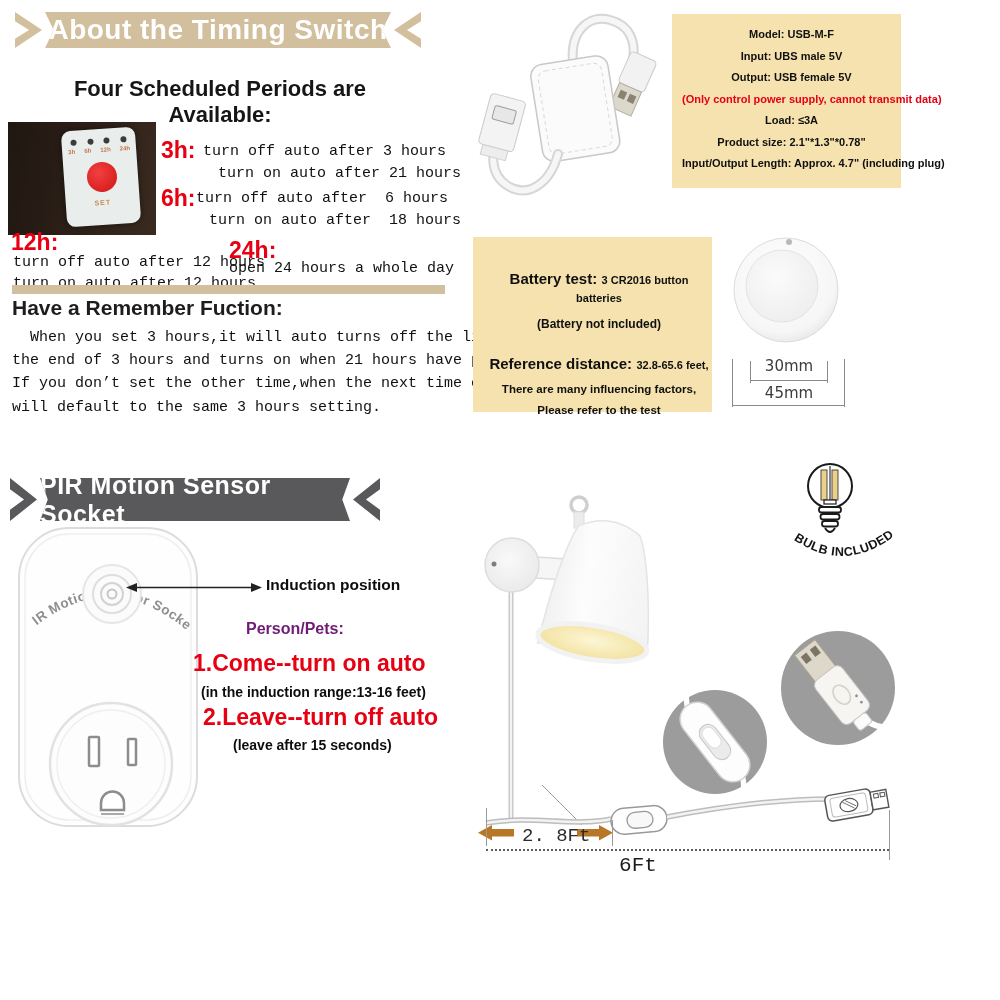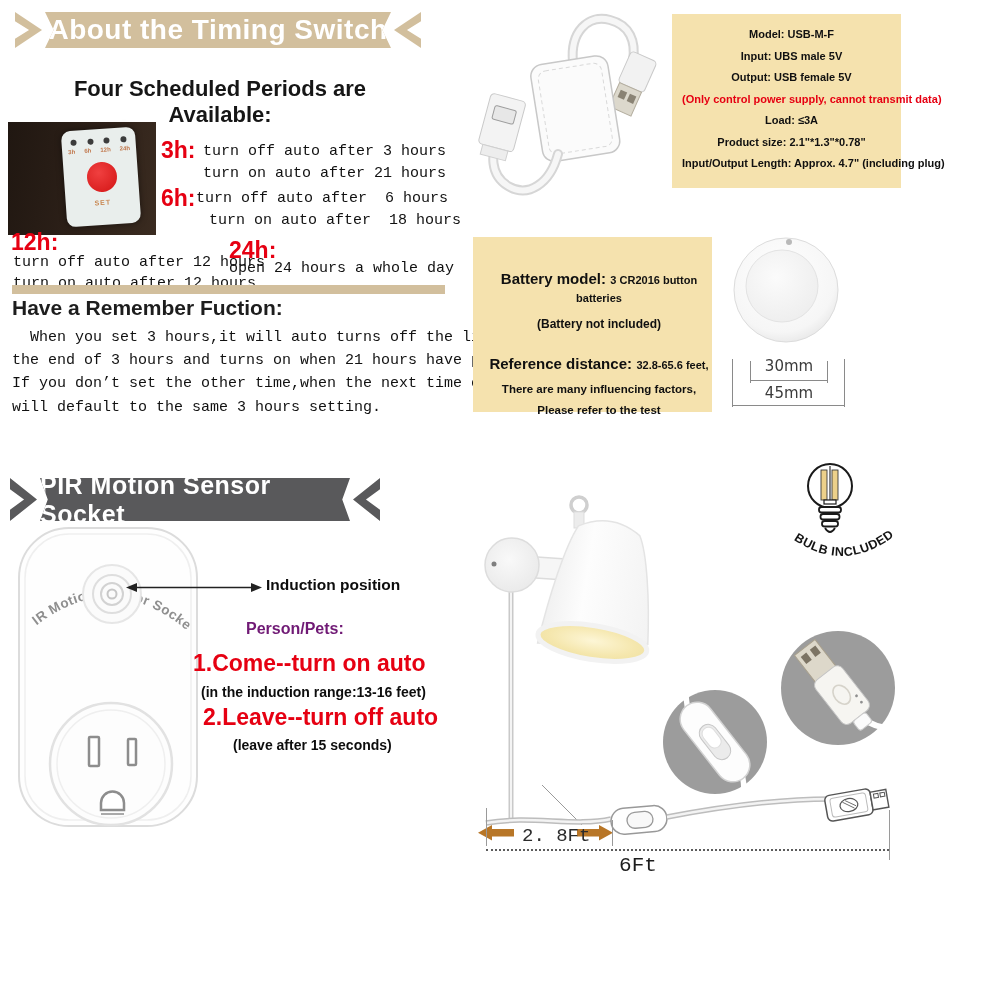--- a/index.html
+++ b/index.html
@@ -89,21 +89,21 @@
         <span class="led-lab">24h</span>
       </div>
       <div class="abs set-btn" style="left:23px;top:33px;"></div>
       <div class="abs set-txt" style="left:0;top:70px;width:74px;">SET</div>
     </div>
   </div>
 
   <div class="abs p-label" style="left:161px;top:137px;">3h:</div>
   <div class="abs" style="left:203px;top:141px;">
     <div class="mono p-line">turn off auto after 3 hours</div>
-    <div class="mono p-line" style="">turn on auto after 21 hours</div>
+    <div class="mono p-line" style="margin-left:15px;">turn on auto after 21 hours</div>
   </div>
 
   <div class="abs p-label" style="left:161px;top:185px;">6h:</div>
   <div class="abs" style="left:196px;top:188px;">
     <div class="mono p-line">turn off auto after  6 hours</div>
     <div class="mono p-line" style="margin-left:13px;">turn on auto after  18 hours</div>
   </div>
 
   <div class="abs p-label" style="left:11px;top:229px;">12h:</div>
   <div class="abs" style="left:13px;top:252px;">
@@ -156,21 +156,21 @@
     <div class="spec-line">Input: UBS male 5V</div>
     <div class="spec-line">Output: USB female 5V</div>
     <div class="spec-line red">(Only control power supply, cannot transmit data)</div>
     <div class="spec-line">Load: ≤3A</div>
     <div class="spec-line">Product size: 2.1"*1.3"*0.78"</div>
     <div class="spec-line">Input/Output Length: Approx. 4.7" (including plug)</div>
   </div>
 
   <div class="abs infobox" style="left:473px;top:237px;width:239px;height:175px;padding:33px 0 0 13px;box-sizing:border-box;">
     <div style="margin-bottom:11px;">
-      <span class="bat-big">Battery model:</span>
+      <span class="bat-big">Battery test:</span>
       <span class="bat-sm">3 CR2016 button batteries</span>
     </div>
     <div class="bat-sm red" style="font-size:12px;margin-bottom:24px;">(Battery not included)</div>
     <div style="margin-bottom:10px;">
       <span class="bat-big">Reference distance:</span>
       <span class="bat-sm">32.8-65.6 feet,</span>
     </div>
     <div class="bat-sm" style="font-size:11.5px;margin-bottom:9px;">There are many influencing factors,</div>
     <div class="bat-sm" style="font-size:11.5px;">Please refer to the test</div>
   </div>

